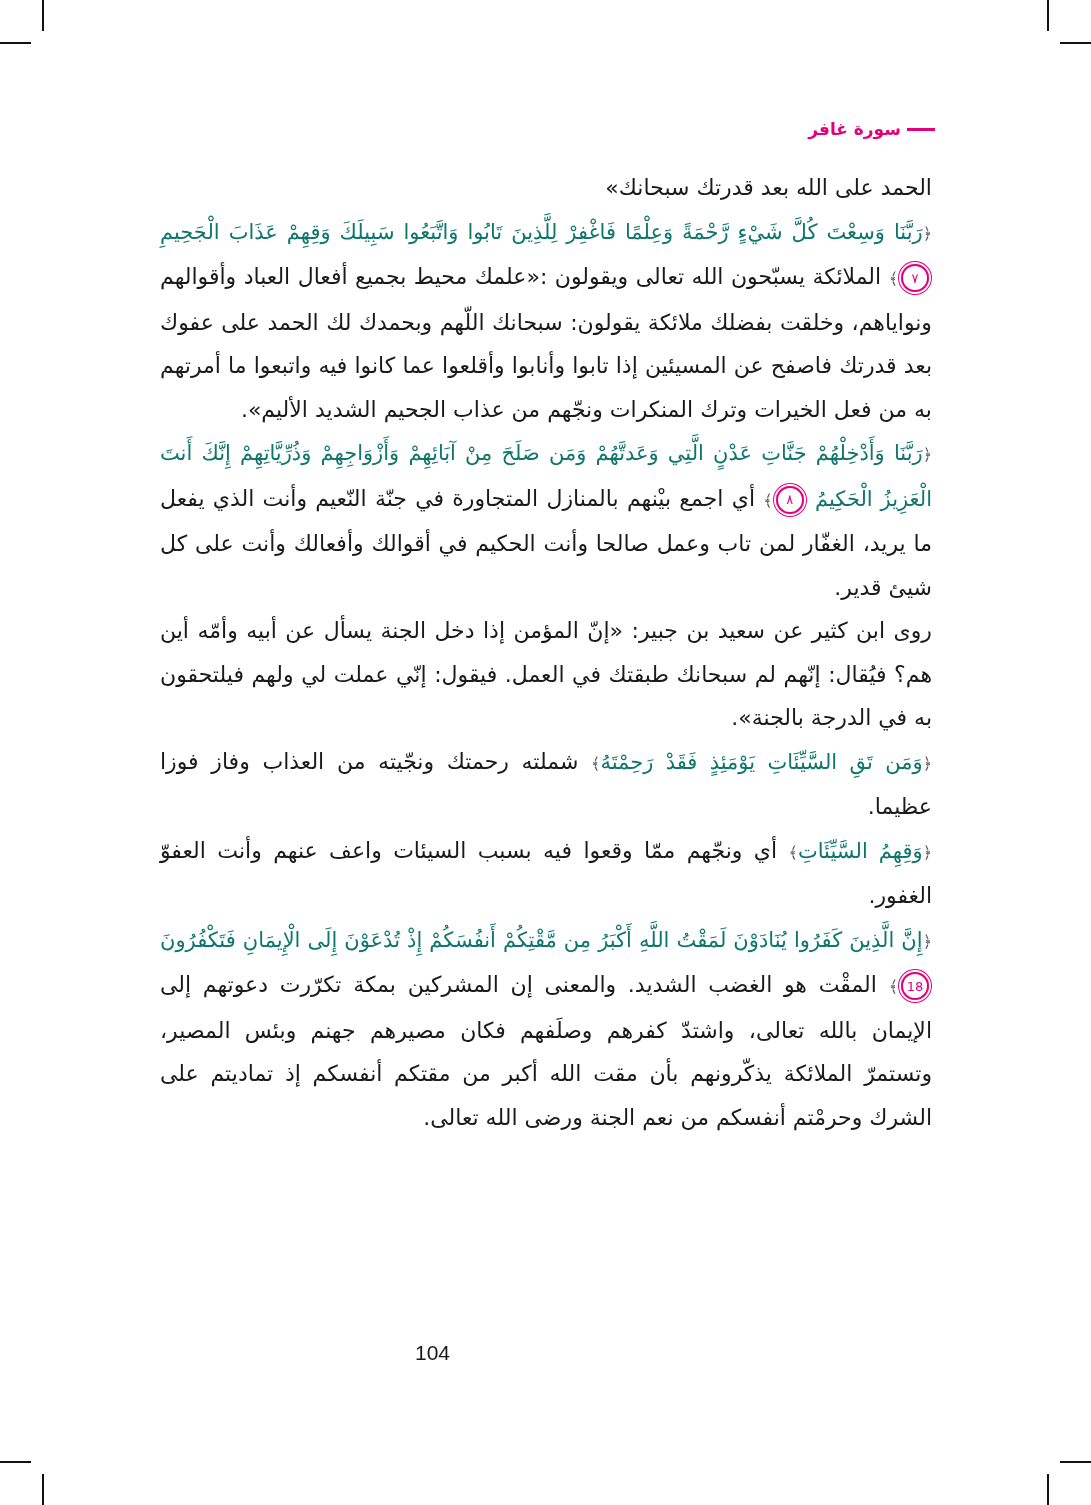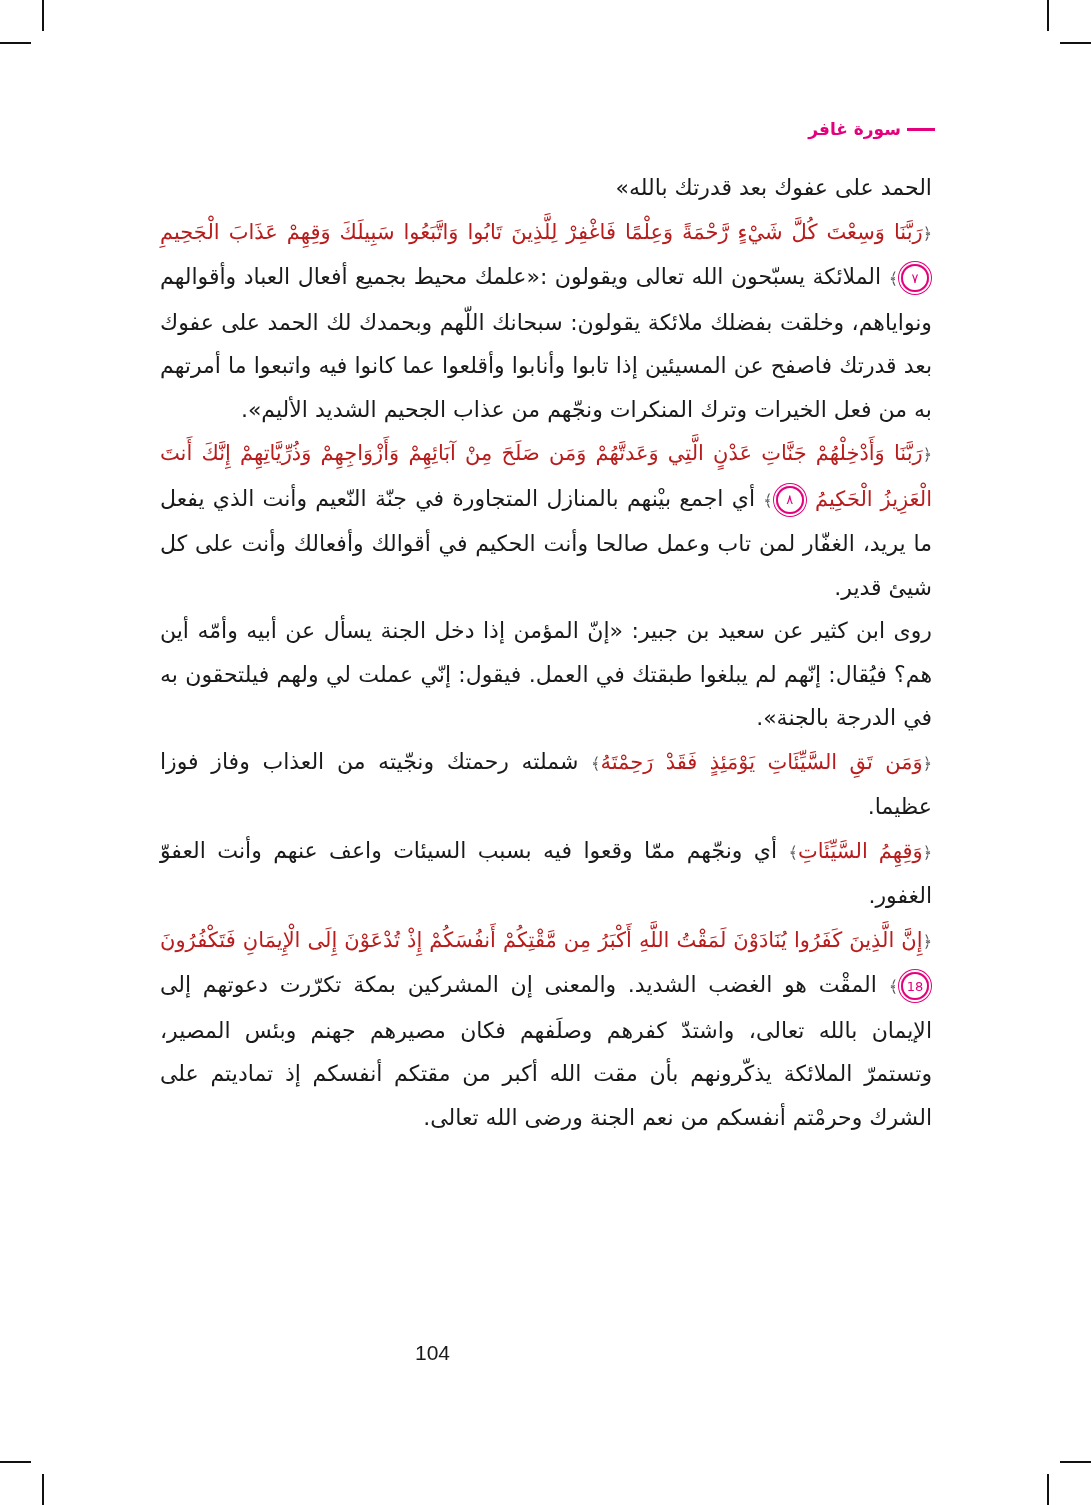--- a/index.html
+++ b/index.html
@@ -18,21 +18,21 @@
     color: #e4007c; font-family: "DejaVu Sans", sans-serif; font-weight: bold; font-size: 17px;
     direction: rtl; white-space: nowrap;
   }
   .content {
     position: absolute; top: 166px; left: 160px; width: 772px;
     direction: rtl; text-align: justify; text-align-last: right;
     font-family: "DejaVu Sans", sans-serif; font-size: 22px; line-height: 43.5px; color: #1a1a1a;
   }
   .para { margin: 0; }
   .verse {
-    color: #b91c1c; font-family: "DejaVu Serif", serif; font-size: 21px;
+    color: #0f766e; font-family: "DejaVu Serif", serif; font-size: 21px;
   }
   .bracket { color: #555; font-size: 16px; }
   .ayah-mark {
     display: inline-flex; align-items: center; justify-content: center;
     width: 24px; height: 24px; border: 2px solid #e4007c; border-radius: 50%;
     color: #e4007c; font-size: 13px; line-height: 1; vertical-align: middle;
     margin: 0 3px; box-shadow: 0 0 0 2px #fff, 0 0 0 3px #e4007c;
     font-family: "DejaVu Sans", sans-serif;
   }
   .page-number {
@@ -52,35 +52,35 @@
 <div class="crop" style="left:1060px;top:1461px;width:31px;height:2px;"></div>
 <div class="crop" style="left:1047px;top:1474px;width:2px;height:31px;"></div>
 
 <div class="header">
   <div class="header-rule"></div>
   <div class="header-title">سورة غافر</div>
 </div>
 
 <div class="content">
 
-  <p class="para">الحمد على عفوك بعد قدرتك بالله»</p>
+  <p class="para">الحمد على الله بعد قدرتك سبحانك»</p>
 
   <p class="para">
     <span class="bracket">﴿</span><span class="verse">رَبَّنَا وَسِعْتَ كُلَّ شَيْءٍ رَّحْمَةً وَعِلْمًا فَاغْفِرْ لِلَّذِينَ تَابُوا وَاتَّبَعُوا سَبِيلَكَ وَقِهِمْ عَذَابَ الْجَحِيمِ</span>
     <span class="ayah-mark">٧</span><span class="bracket">﴾</span>
     <span>الملائكة يسبّحون الله تعالى ويقولون :«علمك محيط بجميع أفعال العباد وأقوالهم ونواياهم، وخلقت بفضلك ملائكة يقولون: سبحانك اللّهم وبحمدك لك الحمد على عفوك بعد قدرتك فاصفح عن المسيئين إذا تابوا وأنابوا وأقلعوا عما كانوا فيه واتبعوا ما أمرتهم به من فعل الخيرات وترك المنكرات ونجّهم من عذاب الجحيم الشديد الأليم».</span>
   </p>
 
   <p class="para">
     <span class="bracket">﴿</span><span class="verse">رَبَّنَا وَأَدْخِلْهُمْ جَنَّاتِ عَدْنٍ الَّتِي وَعَدتَّهُمْ وَمَن صَلَحَ مِنْ آبَائِهِمْ وَأَزْوَاجِهِمْ وَذُرِّيَّاتِهِمْ إِنَّكَ أَنتَ الْعَزِيزُ الْحَكِيمُ</span>
     <span class="ayah-mark">٨</span><span class="bracket">﴾</span>
     <span>أي اجمع بيْنهم بالمنازل المتجاورة في جنّة النّعيم وأنت الذي يفعل ما يريد، الغفّار لمن تاب وعمل صالحا وأنت الحكيم في أقوالك وأفعالك وأنت على كل شيئ قدير.</span>
   </p>
 
-  <p class="para">روى ابن كثير عن سعيد بن جبير: «إنّ المؤمن إذا دخل الجنة يسأل عن أبيه وأمّه أين هم؟ فيُقال: إنّهم لم يبلغوا طبقتك في العمل. فيقول: إنّي عملت لي ولهم فيلتحقون به في الدرجة بالجنة».</p>
+  <p class="para">روى ابن كثير عن سعيد بن جبير: «إنّ المؤمن إذا دخل الجنة يسأل عن أبيه وأمّه أين هم؟ فيُقال: إنّهم لم سبحانك طبقتك في العمل. فيقول: إنّي عملت لي ولهم فيلتحقون به في الدرجة بالجنة».</p>
 
   <p class="para">
     <span class="bracket">﴿</span><span class="verse">وَمَن تَقِ السَّيِّئَاتِ يَوْمَئِذٍ فَقَدْ رَحِمْتَهُ</span><span class="bracket">﴾</span>
     <span>شملته رحمتك ونجّيته من العذاب وفاز فوزا عظيما.</span>
   </p>
 
   <p class="para">
     <span class="bracket">﴿</span><span class="verse">وَقِهِمُ السَّيِّئَاتِ</span><span class="bracket">﴾</span>
     <span>أي ونجّهم ممّا وقعوا فيه بسبب السيئات واعف عنهم وأنت العفوّ الغفور.</span>
   </p>

